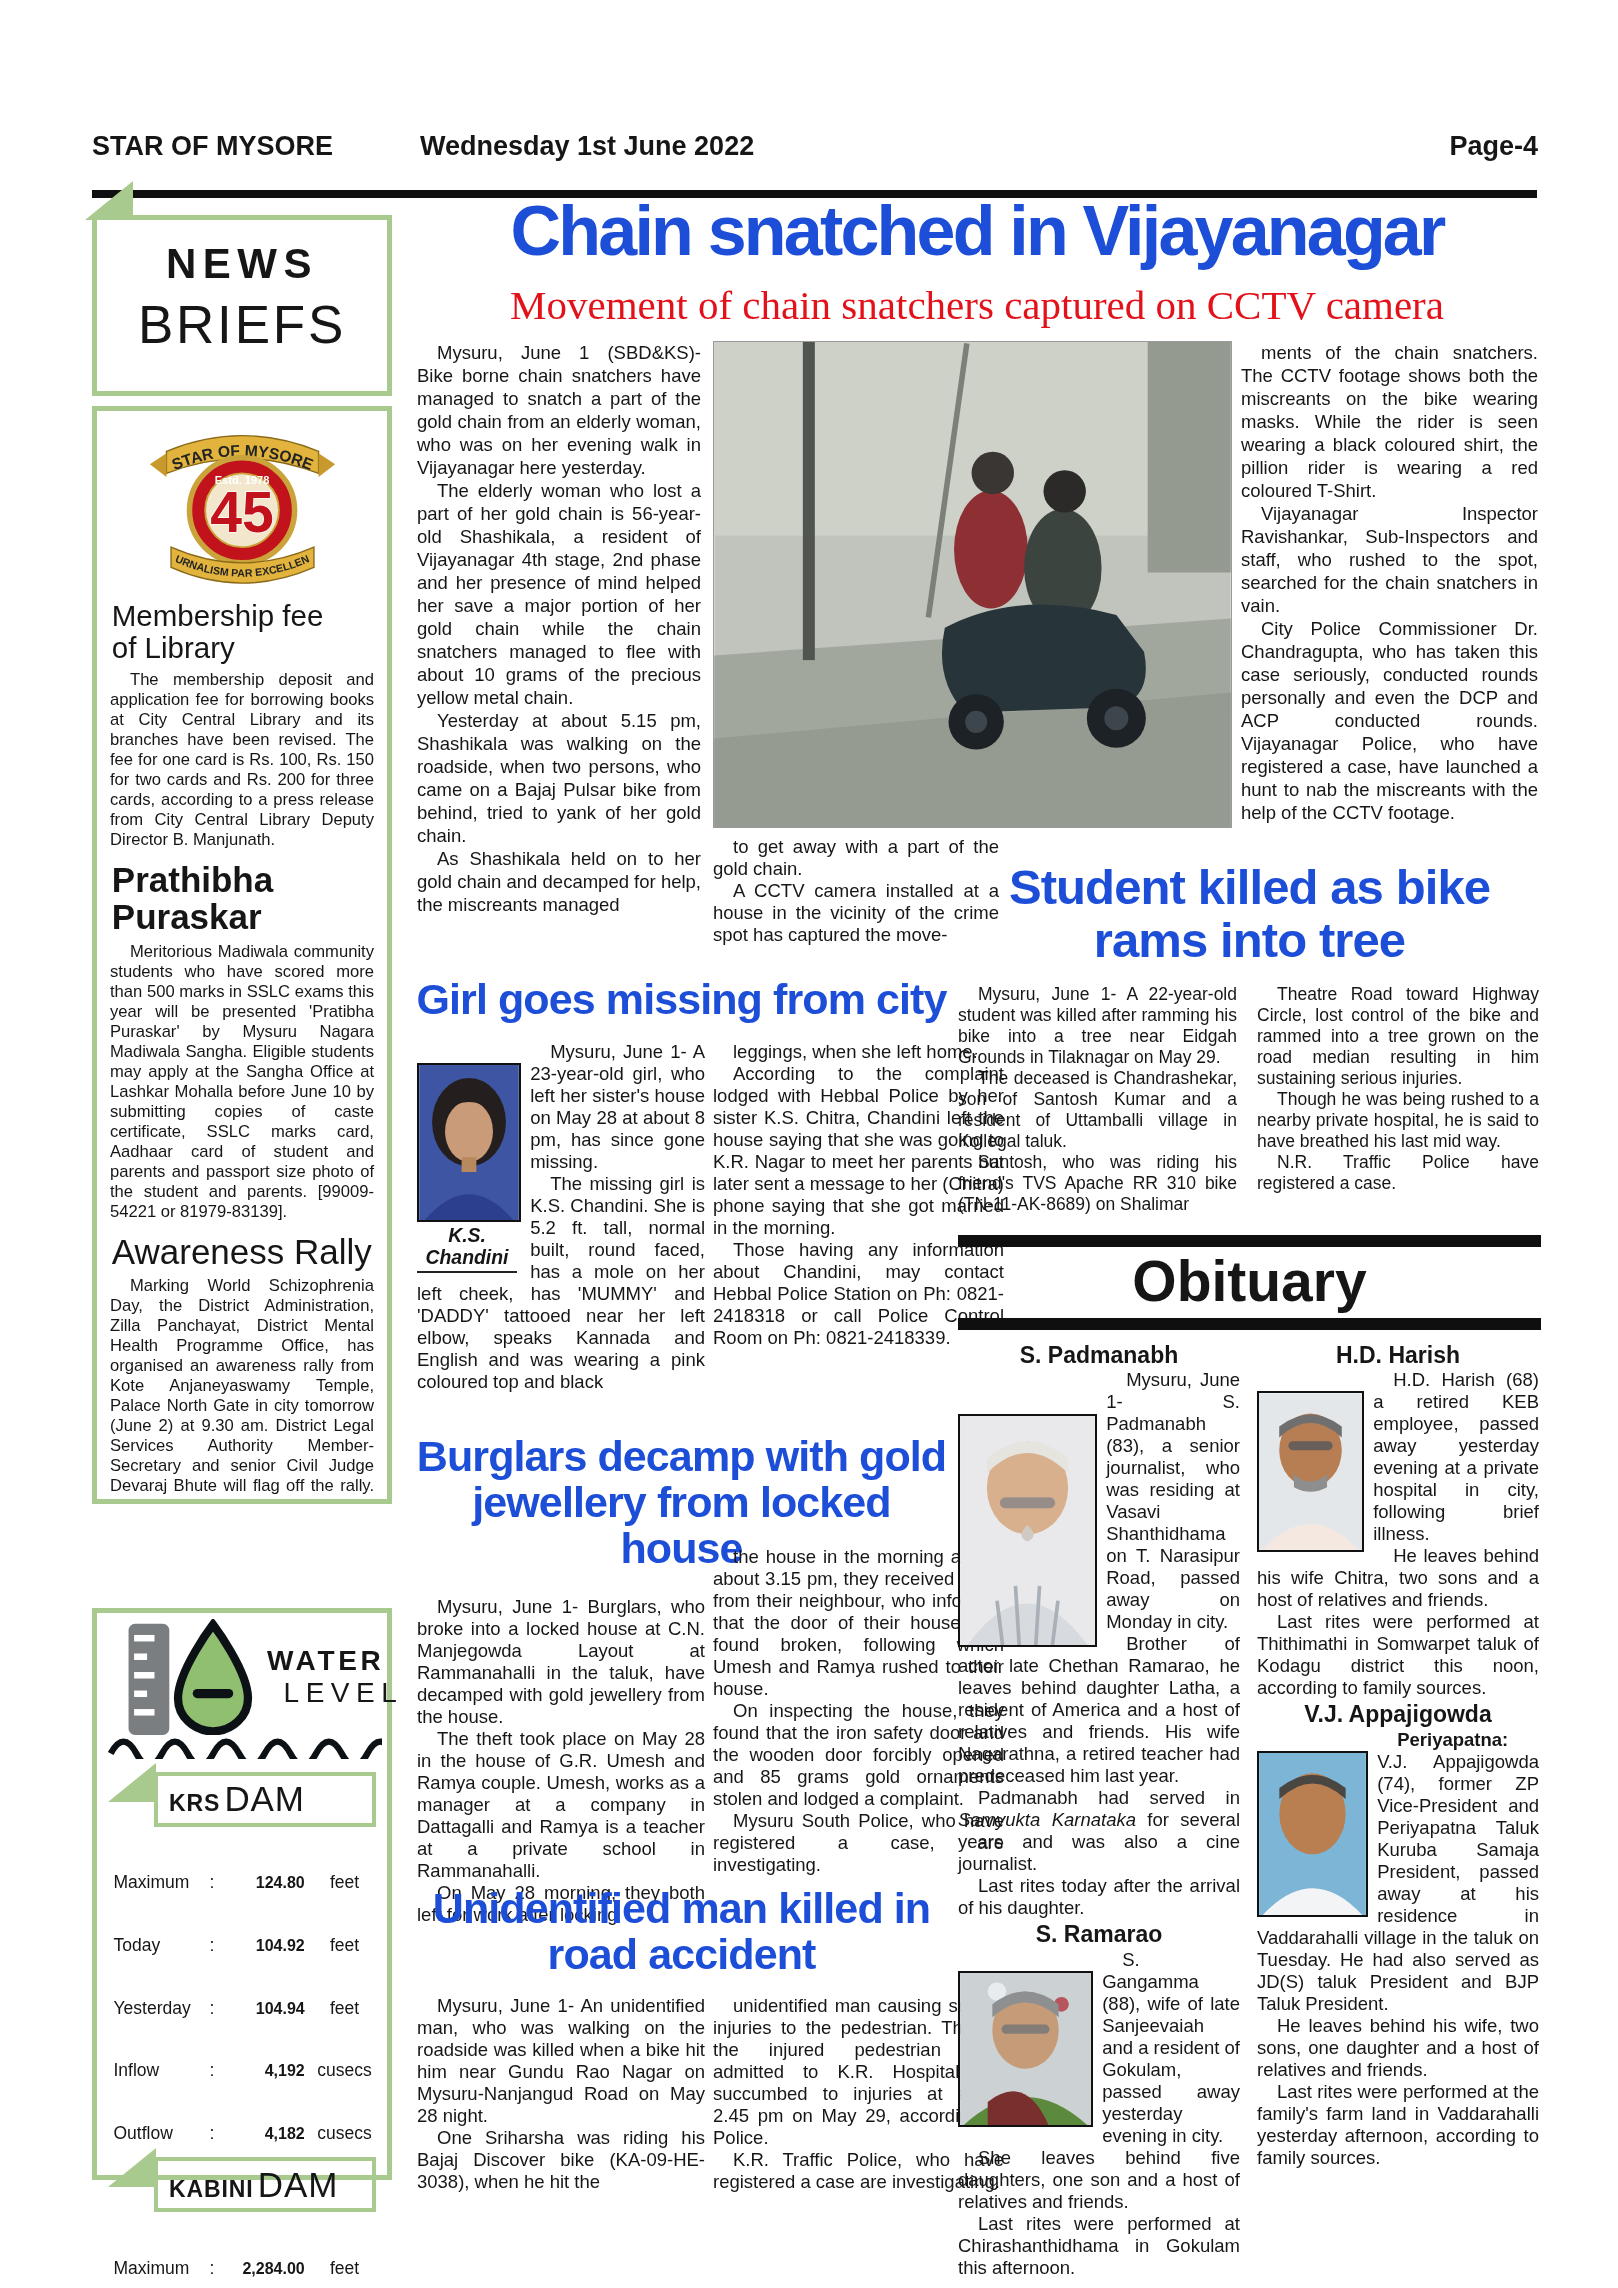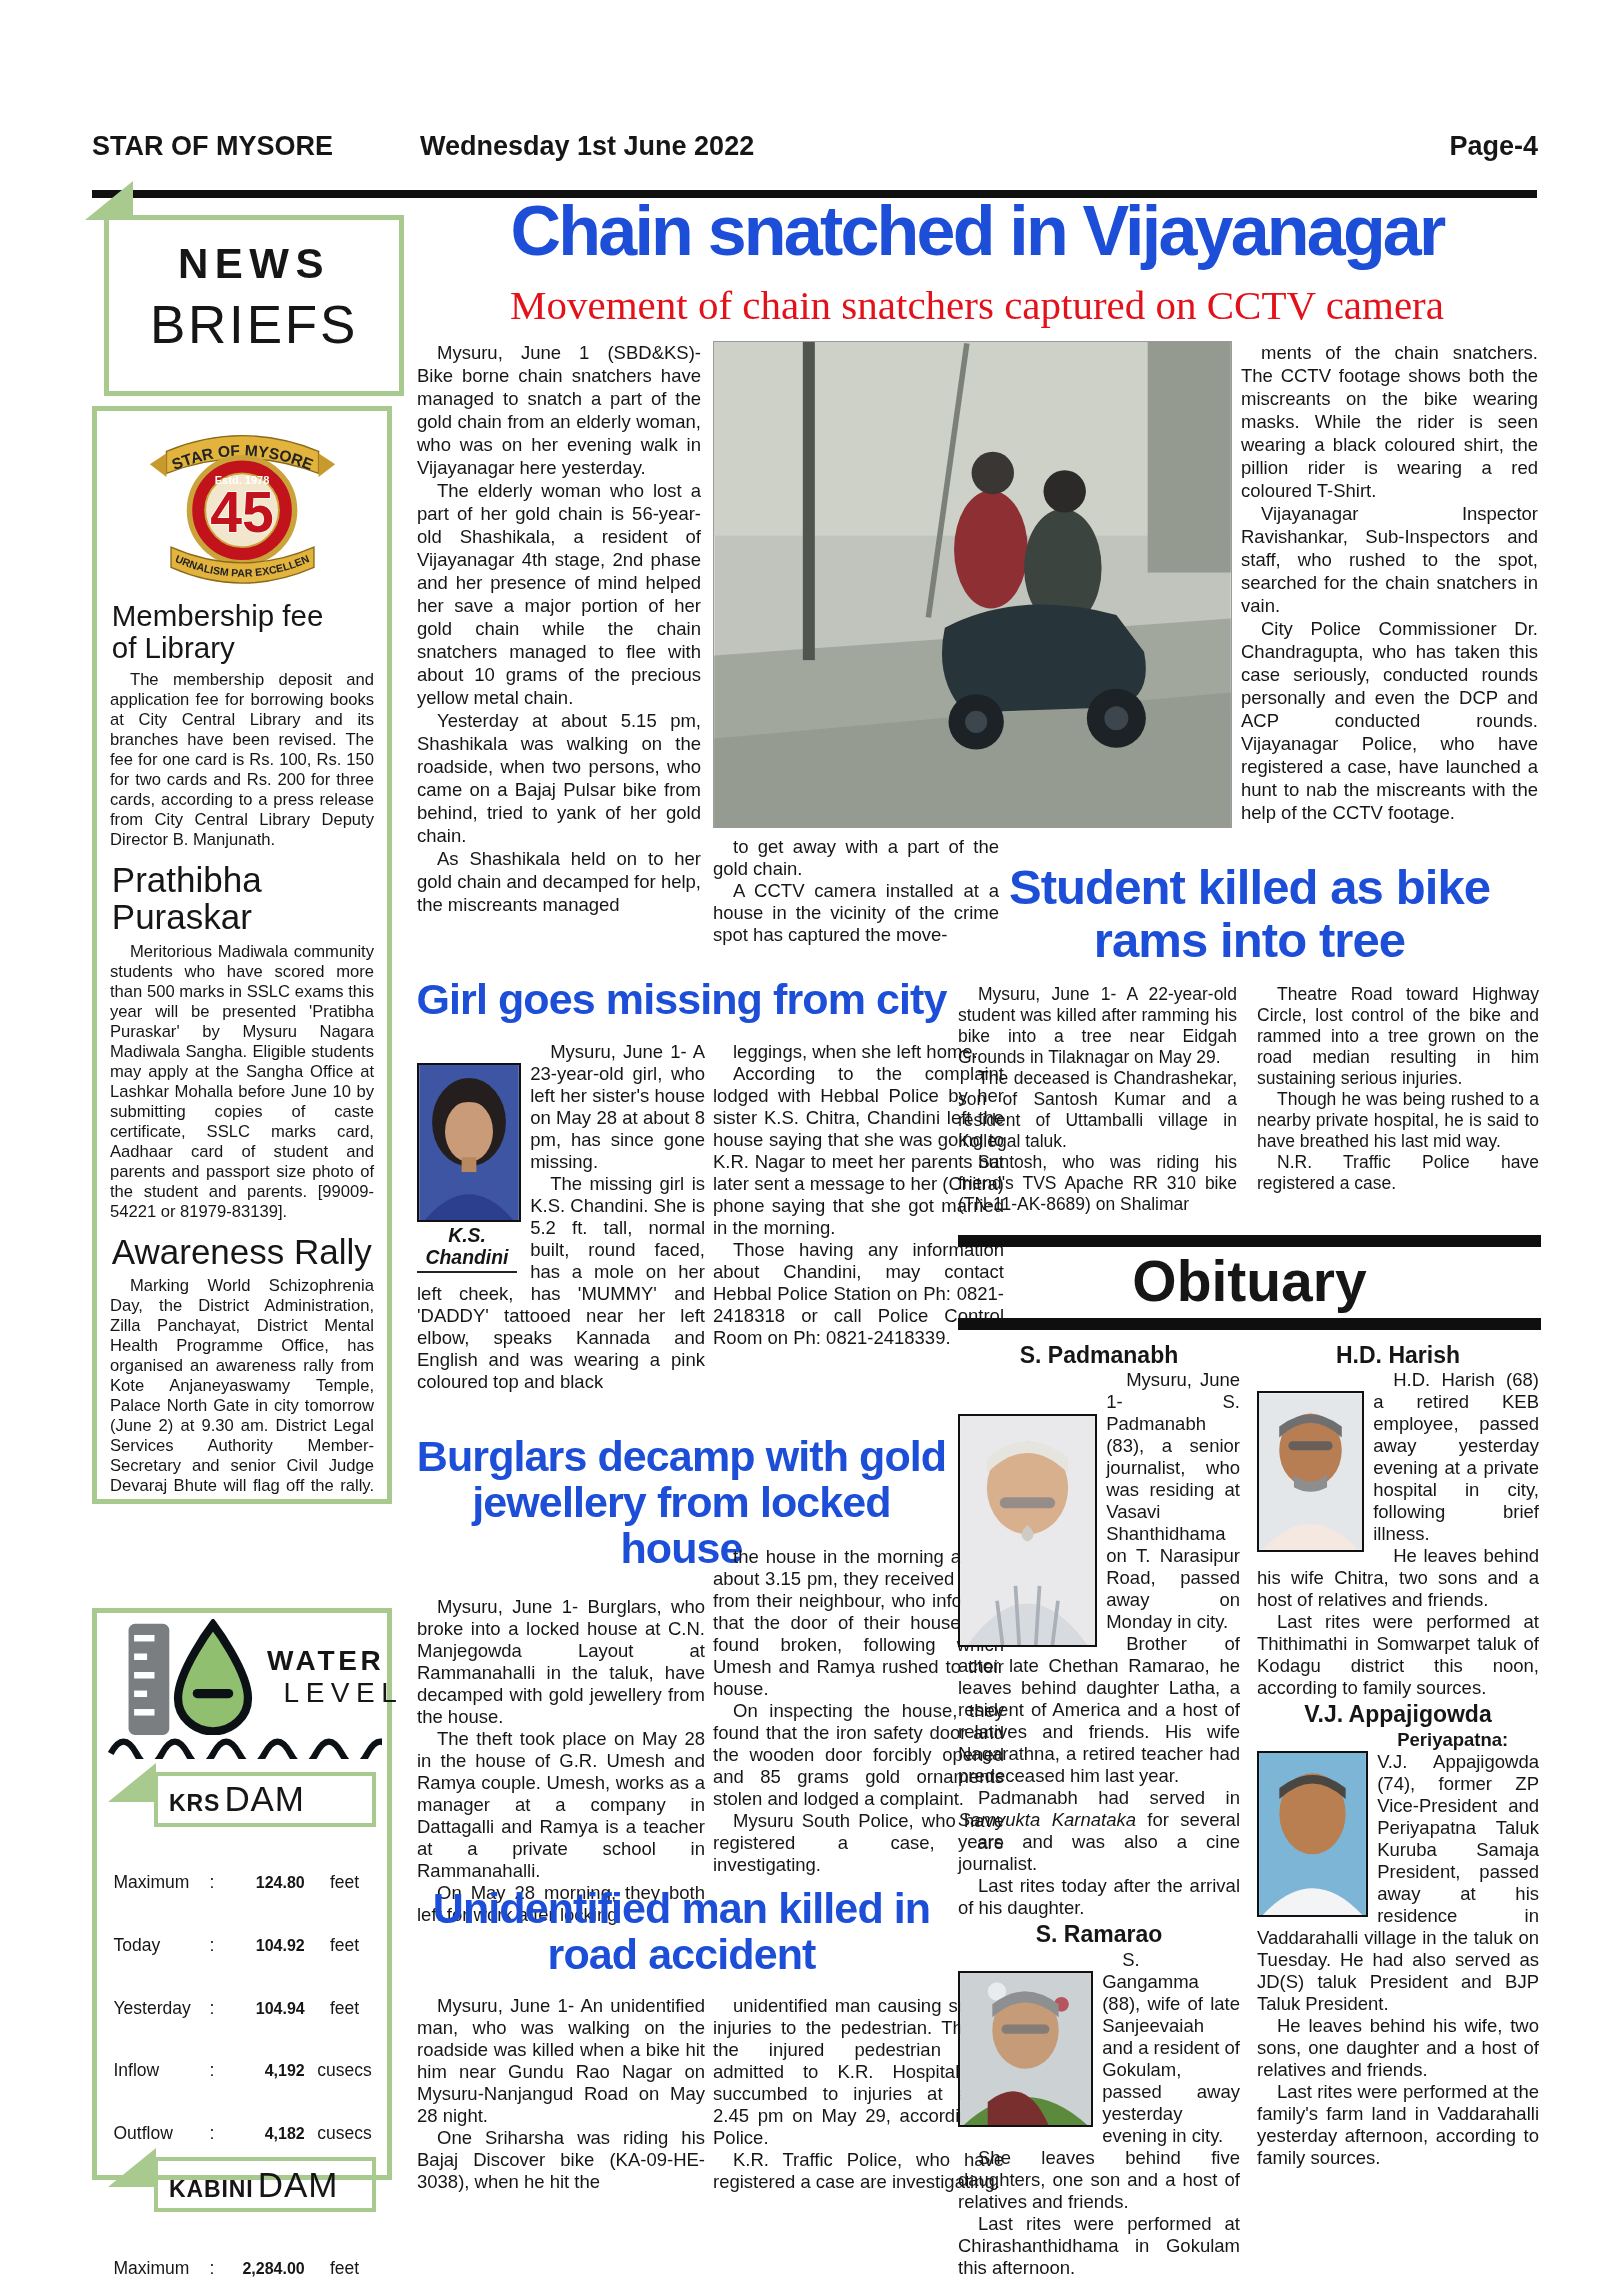--- a/index.html
+++ b/index.html
@@ -61,21 +61,21 @@
 <body>
 
 <div class="page">
 
   <div class="abs mast" style="left:92px; top:131px;">STAR OF MYSORE</div>
   <div class="abs mast" style="left:420px; top:131px;">Wednesday 1st June 2022</div>
   <div class="abs mast" style="right:81px; top:131px;">Page-4</div>
   <div class="abs rule" style="left:92px; top:190px; width:1445px; height:8.3px;"></div>
 
   <div class="abs corner" style="left:85px; top:181px;"></div>
-  <div class="abs gbox briefs-title" style="left:104px; top:215px; width:300px; height:181px;">
+  <div class="abs gbox briefs-title" style="left:92px; top:215px; width:300px; height:181px;">
     <div class="briefs-news">NEWS</div>
     <div class="briefs-briefs">BRIEFS</div>
   </div>
 
   <div class="abs gbox" style="left:92px; top:406px; width:300px; height:1098px; padding:7.4px 13px; overflow:hidden;">
     <div style="text-align:center;">
       <svg width="189" height="168" viewBox="0 0 205 182">
         <path d="M20 36 Q102 2 185 36 L185 60 Q102 28 20 60 Z" fill="#e2b43d" stroke="#8a6a1a" stroke-width="1.5"></path>
         <path d="M20 38 L2 50 L20 64 Z" fill="#c89a2e"></path>
         <path d="M185 38 L203 50 L185 64 Z" fill="#c89a2e"></path>
@@ -89,21 +89,21 @@
         <path id="arcB" d="M30 156 Q102 188 175 156" fill="none"></path>
         <text font-size="11.5" font-weight="bold" fill="#232323"><textPath href="#arcB" startOffset="50%" text-anchor="middle">JOURNALISM PAR EXCELLENCE</textPath></text>
       </svg>
     </div>
 
     <div class="brief-head" style="width:222px;">Membership fee of Library</div>
     <div class="brief-body">
         <p>The membership deposit and application fee for borrowing books at City Central Library and its branches have been revised. The fee for one card is Rs. 100, Rs. 150 for two cards and Rs. 200 for three cards, according to a press release from City Central Library Deputy Director B. Manjunath.</p>
       </div>
 
-    <div class="brief-head" style="font-size:35px;">Prathibha Puraskar</div>
+    <div class="brief-head" style="font-size:35px;font-weight:bold;">Prathibha Puraskar</div>
     <div class="brief-body">
         <p>Meritorious Madiwala community students who have scored more than 500 marks in SSLC exams this year will be presented 'Pratibha Puraskar' by Mysuru Nagara Madiwala Sangha. Eligible students may apply at the Sangha Office at Lashkar Mohalla before June 10 by submitting copies of caste certificate, SSLC marks card, Aadhaar card of student and parents and passport size photo of the student and parents. [99009-54221 or 81979-83139].</p>
       </div>
 
     <div class="brief-head" style="font-size:35px;">Awareness Rally</div>
     <div class="brief-body">
         <p>Marking World Schizophrenia Day, the District Administration, Zilla Panchayat, District Mental Health Programme Office, has organised an awareness rally from Kote Anjaneyaswamy Temple, Palace North Gate in city tomorrow (June 2) at 9.30 am. District Legal Services Authority Member-Secretary and senior Civil Judge Devaraj Bhute will flag off the rally. Deputy Commissioner Dr. Bagadi Gautham will preside. ZP CEO B.R. Poornima, District Surgeon Dr. Rajeshwari, Department of Health and Family Welfare Divisional Joint Director Dr. M.R. Udaykumar will be present.</p>
       </div>
   </div>
 

